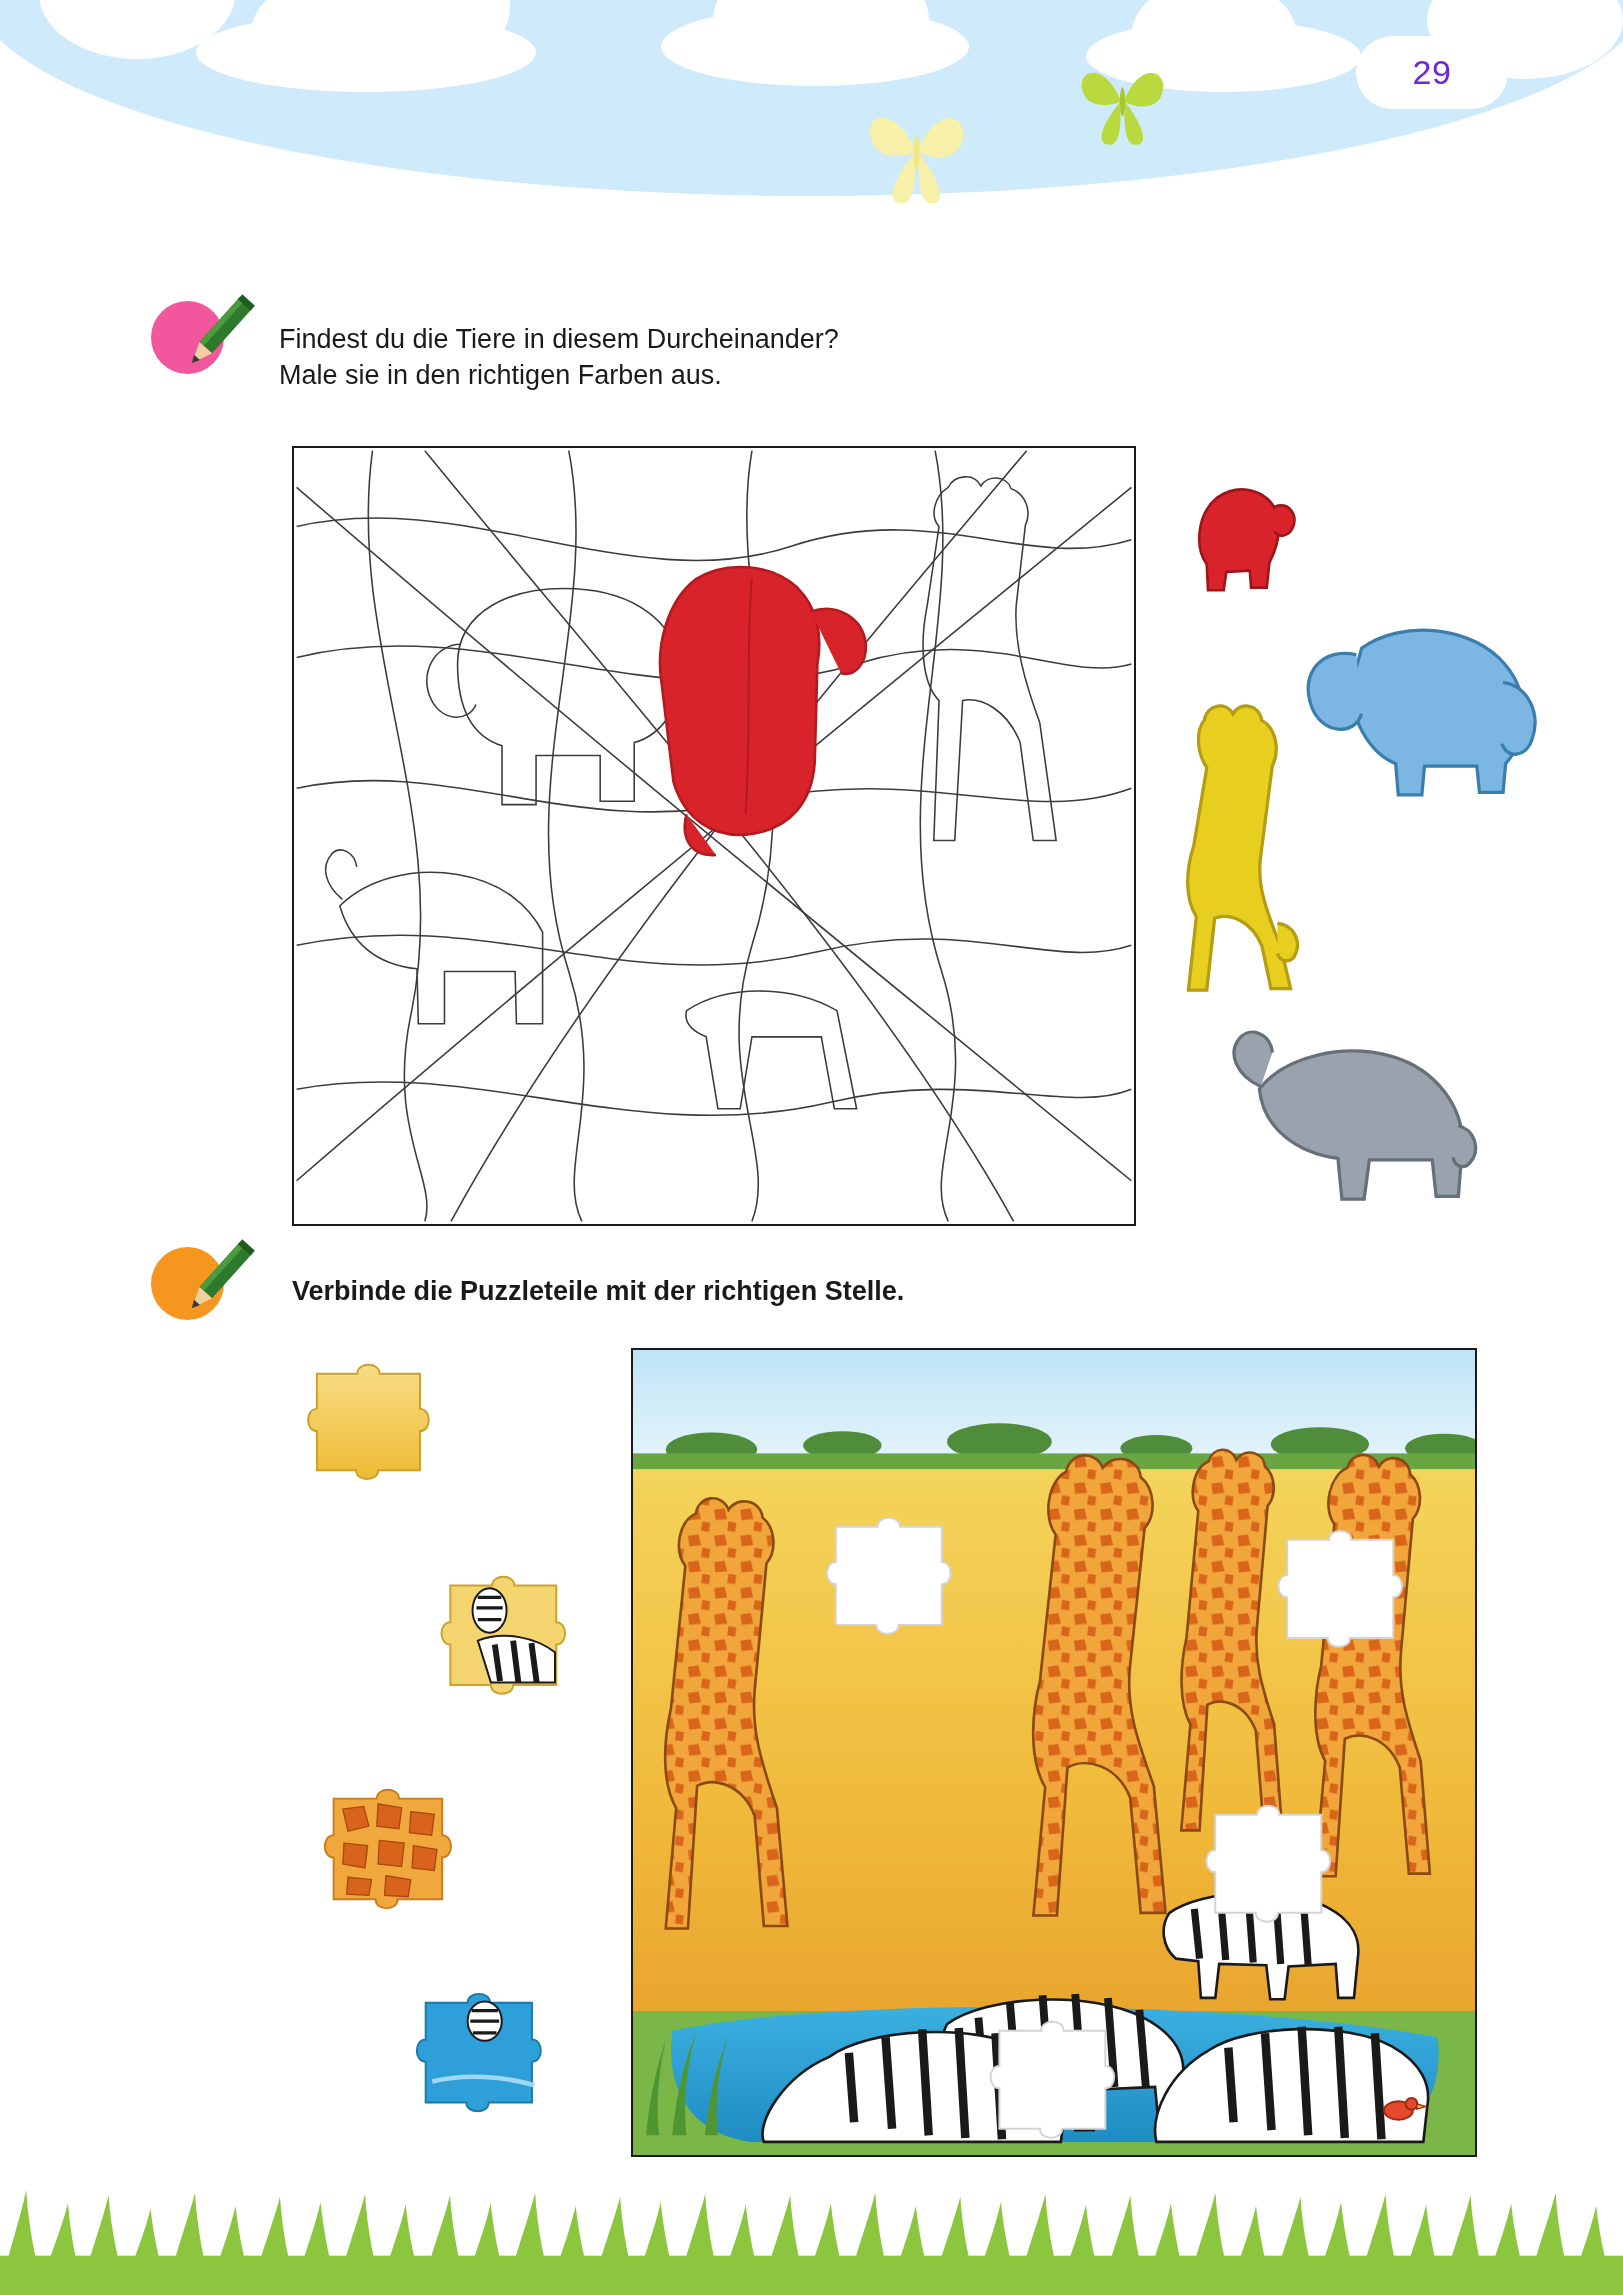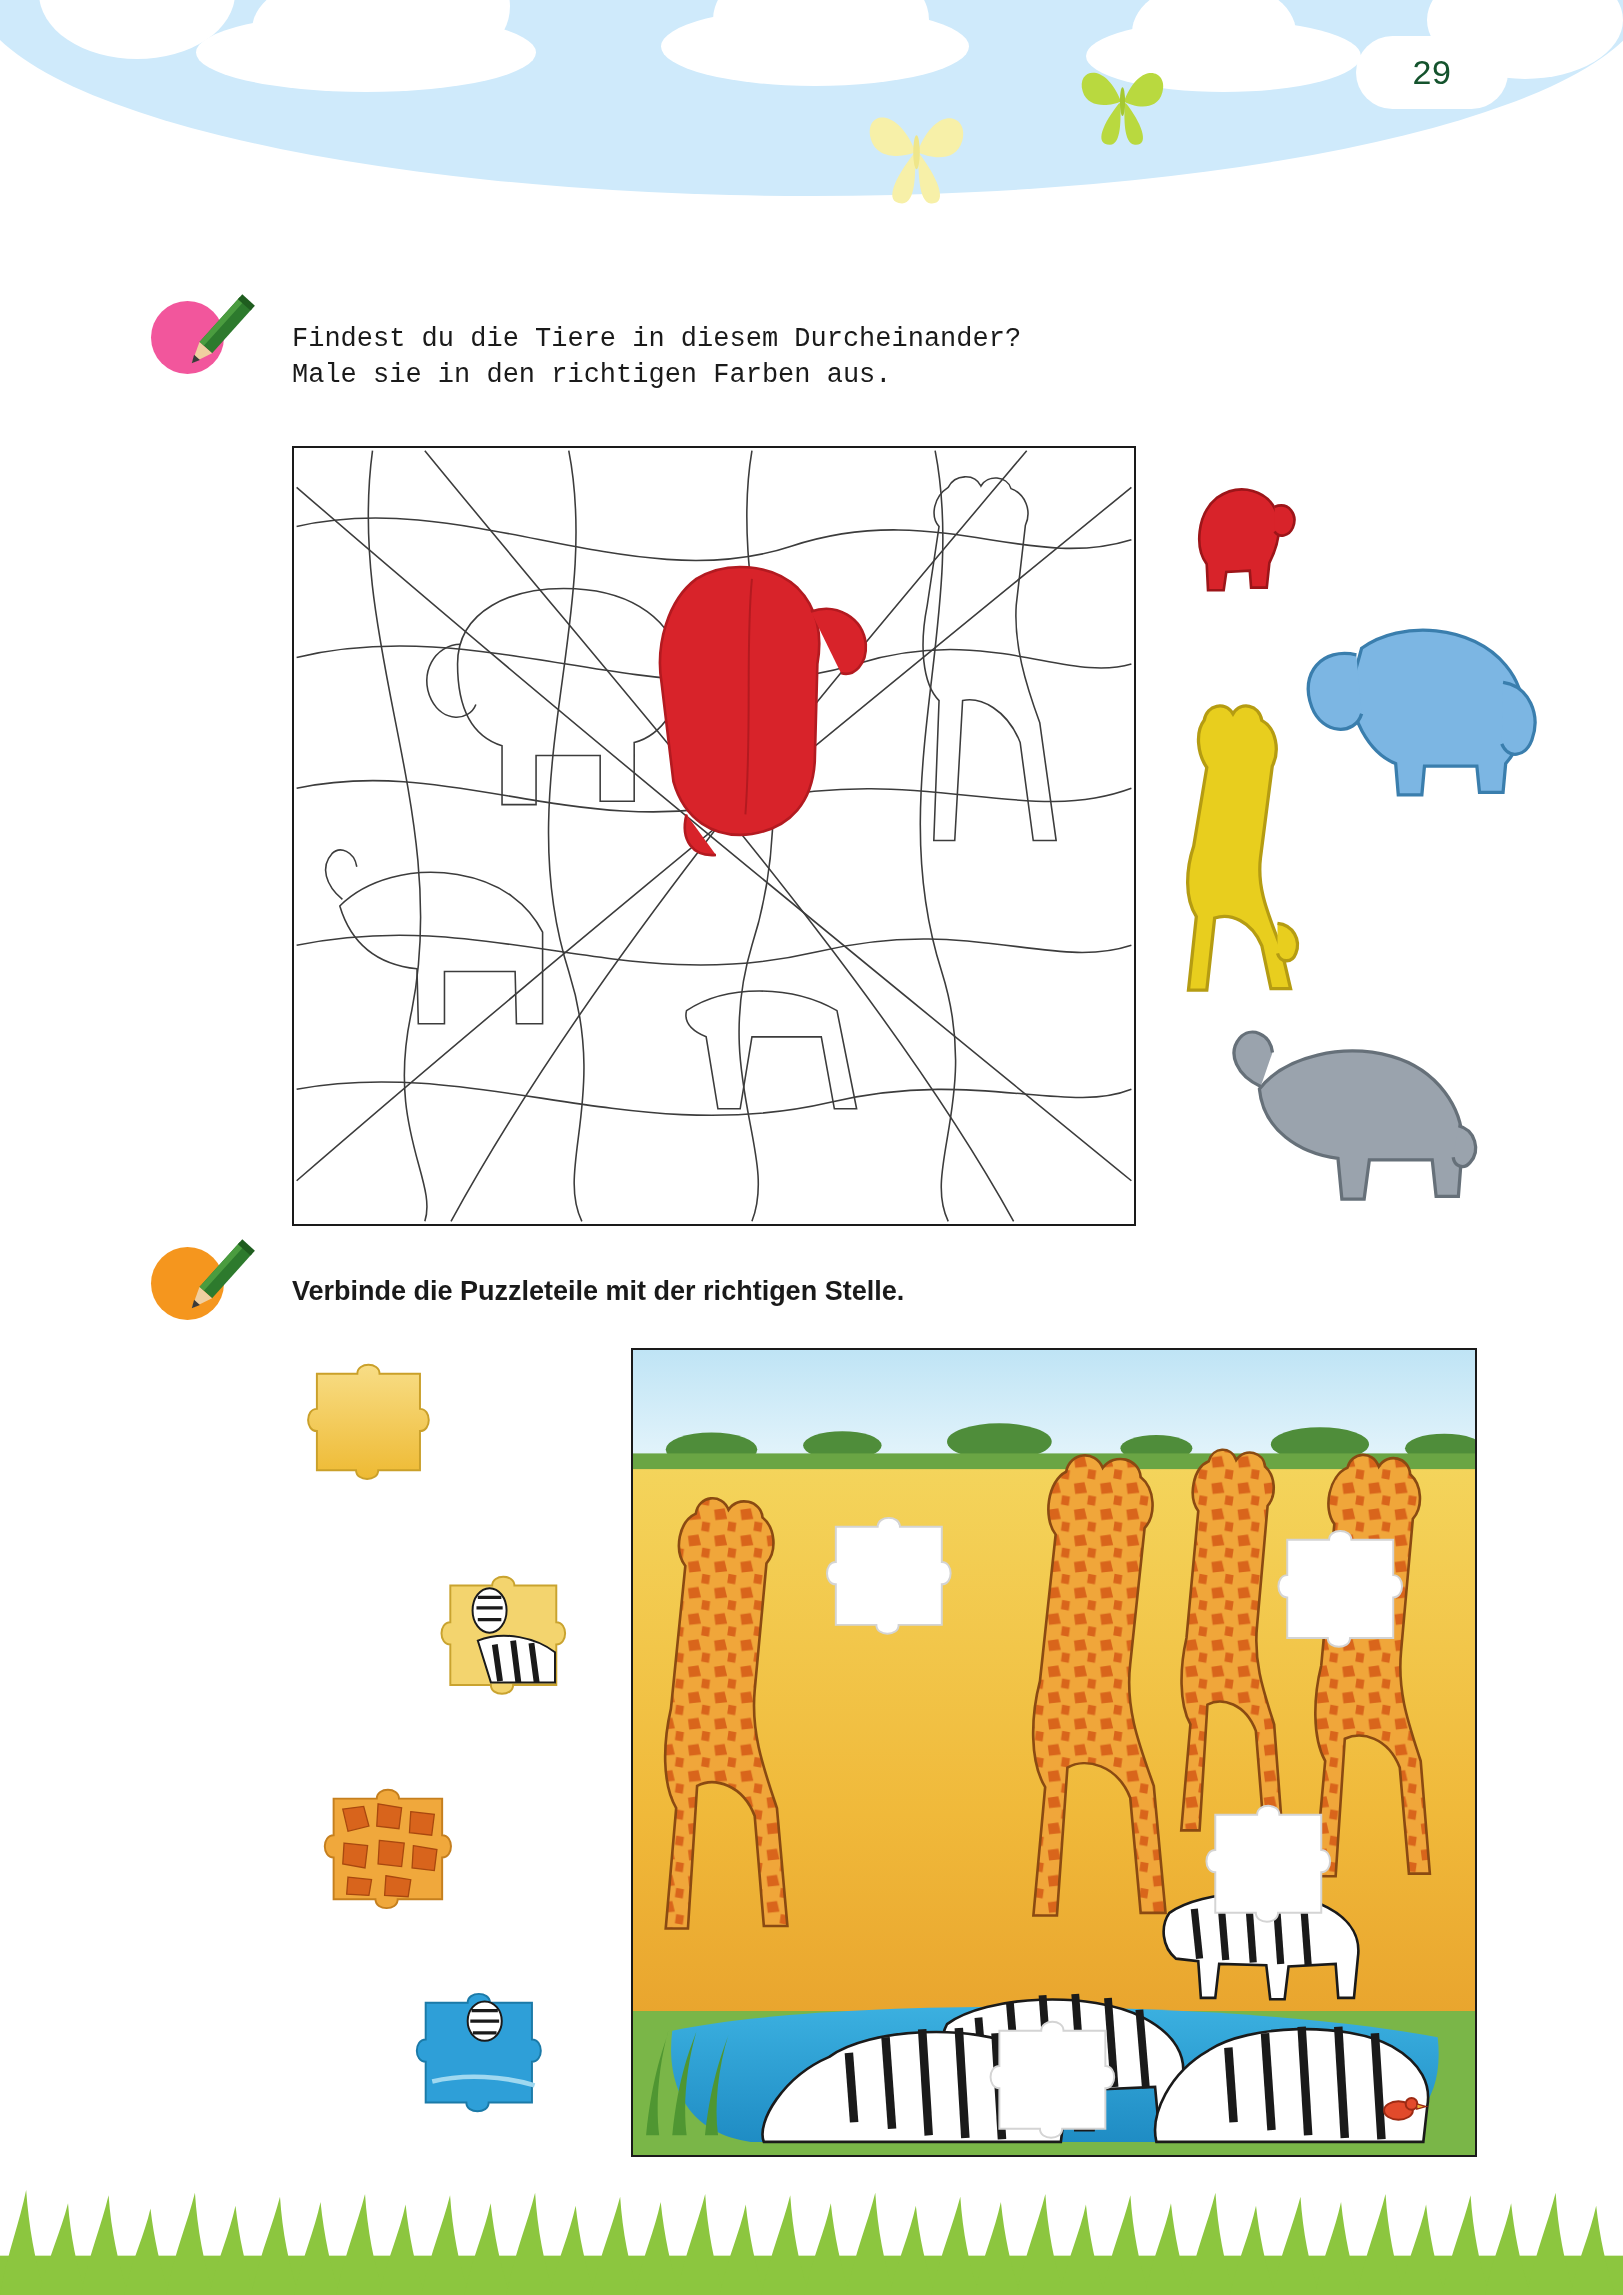--- a/index.html
+++ b/index.html
@@ -42,21 +42,21 @@
     position: absolute;
     left: 1356px; top: 36px;
     width: 152px; height: 73px;
     background: #ffffff;
     border-radius: 37px;
     display: flex;
     align-items: center;
     justify-content: center;
   }
   .page-badge span {
-    color: #14532d;
+    color: #6d28d9;
     font-size: 34px;
     font-weight: 400;
     letter-spacing: 0.7px;
   }
 
   
   .butterfly { position: absolute; }
 
   
   .grass-band {
@@ -163,21 +163,21 @@
   <svg width="98" height="92" viewBox="0 0 150 140">
     <g transform="rotate(42 75 70)">
       <rect x="62" y="6" width="26" height="92" fill="#2d7a2d"></rect>
       <rect x="62" y="6" width="9" height="92" fill="#4a9c3f"></rect>
       <polygon points="62,98 88,98 75,130" fill="#f0cfa0"></polygon>
       <polygon points="69,118 81,118 75,130" fill="#3a3a3a"></polygon>
       <rect x="62" y="0" width="26" height="10" fill="#1f5d1f"></rect>
     </g>
   </svg>
 </div>
-<div class="task-text" style="left:292px; top:321px; width:982px;font-family:Liberation Mono, monospace;">Findest du die Tiere in diesem Durcheinander?
+<div class="task-text" style="left:279px; top:321px; width:982px;">Findest du die Tiere in diesem Durcheinander?
 Male sie in den richtigen Farben aus.</div>
 
 <div class="tangle-box">
   <svg width="840" height="776" viewBox="0 0 1284 1186">
     <g fill="none" stroke="#3c3c3c" stroke-width="2.4">
 
       <path d="M4 120 C 260 60, 520 230, 760 150 C 980 78, 1120 190, 1280 140"></path>
       <path d="M4 320 C 300 250, 560 420, 860 330 C 1060 268, 1180 360, 1280 330"></path>
       <path d="M4 520 C 240 470, 430 600, 700 540 C 960 482, 1120 580, 1280 520"></path>
       <path d="M4 760 C 300 700, 500 840, 800 770 C 1030 714, 1160 800, 1280 760"></path>

